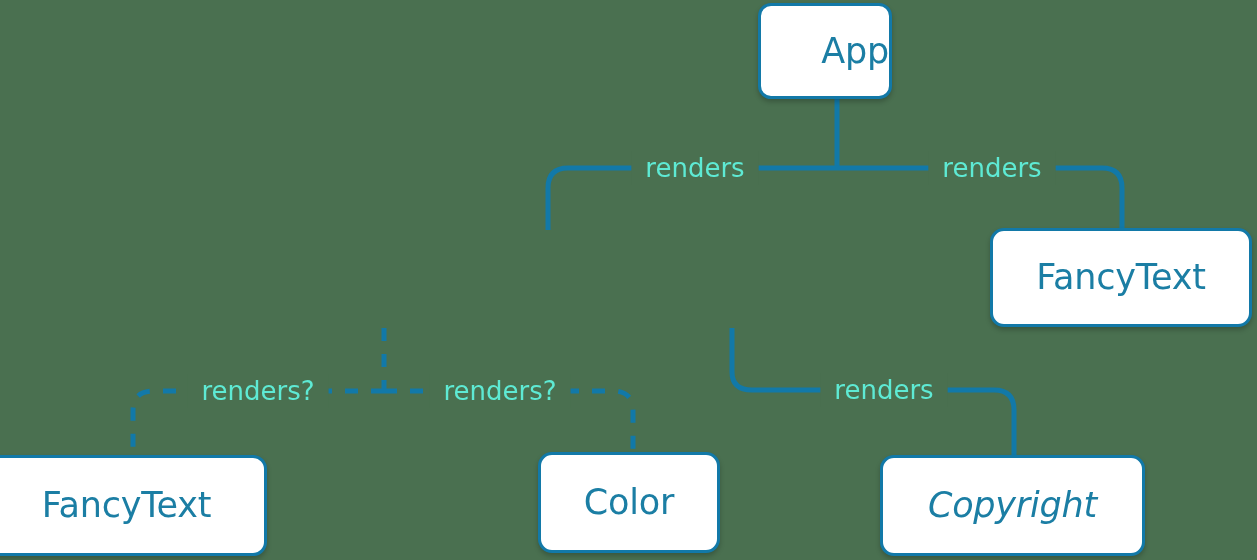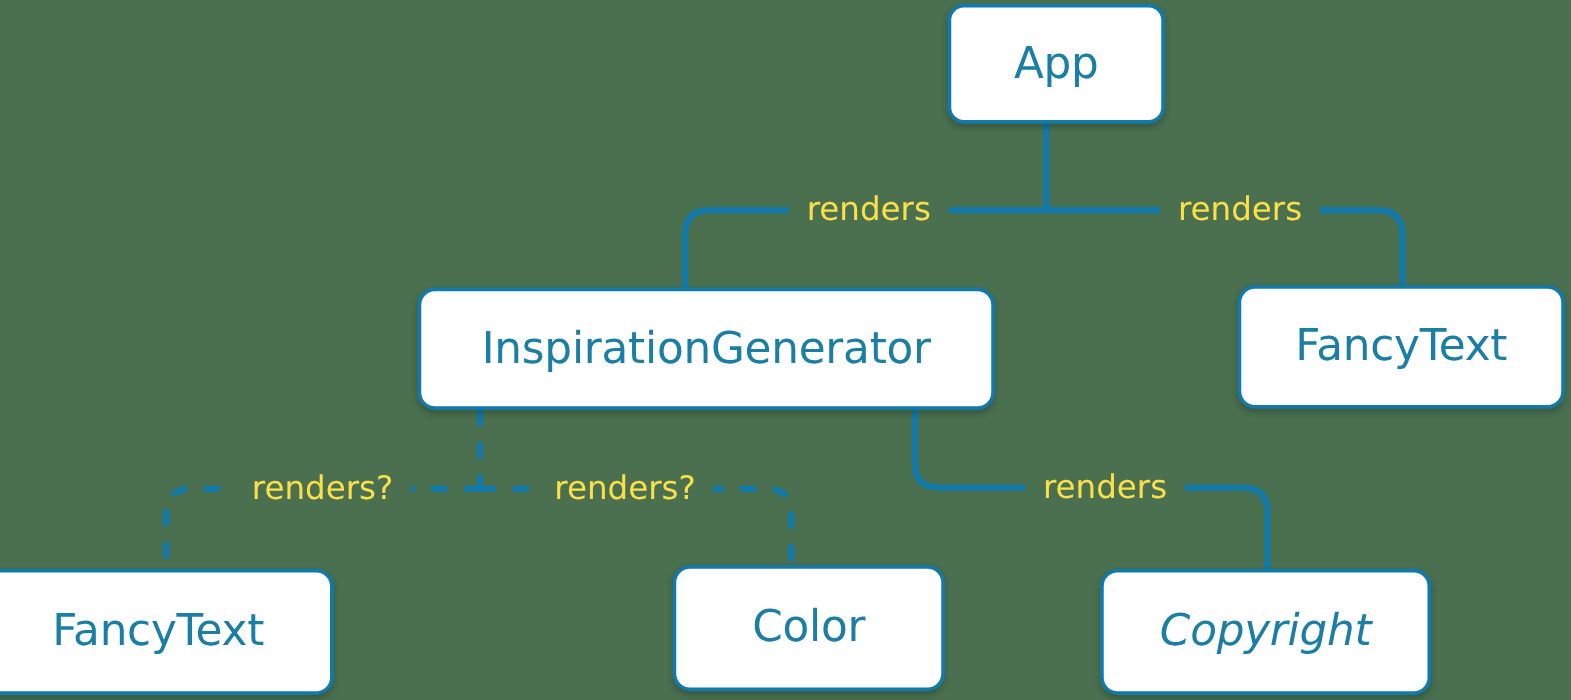--- a/index.html
+++ b/index.html
@@ -36,30 +36,30 @@
     box-shadow: 0 3px 5px rgba(0,0,0,0.22);
   }
   .node-label {
     color: #1b7ea4;
     font-size: 35px;
     font-weight: 400;
     letter-spacing: -0.2px;
     line-height: 1;
     white-space: nowrap;
   }
-  .node-app        { left: 758px;  top: 3px;   width: 174px; height: 96px;  border-radius: 13px; }
+  .node-app        { left: 758px;  top: 3px;   width: 134px; height: 96px;  border-radius: 13px; justify-content: flex-end; }
   .node-inspgen    { left: 334px;  top: 230px; width: 462px; height: 98px; }
   .node-fancy-r    { left: 990px;  top: 228px; width: 262px; height: 99px; }
   .node-fancy-bl   { left: -14px;  top: 455px; width: 281px; height: 101px; }
-  .node-color      { left: 538px;  top: 452px; width: 218px; height: 101px; }
+  .node-color      { left: 538px;  top: 452px; width: 182px; height: 101px; }
   .node-copyright  { left: 880px;  top: 455px; width: 265px; height: 101px; font-style: italic; }
 
   .edge-label {
     position: absolute;
-    color: #fde047;
+    color: #5eead4;
     font-size: 26px;
     font-weight: 500;
     line-height: 1;
     white-space: nowrap;
     transform: translate(-50%, -50%);
   }
   .edge-line {
     fill: none;
     stroke: #1279a8;
     stroke-width: 5;
@@ -94,23 +94,20 @@
       <rect x="928.3359375" y="151" width="127.328125" height="34" fill="#4a7050"></rect>
       <rect x="187.4296875" y="374" width="141.140625" height="34" fill="#4a7050"></rect>
       <rect x="429.4296875" y="374" width="141.140625" height="34" fill="#4a7050"></rect>
       <rect x="820.3359375" y="373" width="127.328125" height="34" fill="#4a7050"></rect>
     </svg>
 
   <div class="node node-app">
     <span class="node-label">App</span>
   </div>
 
-  <div class="node node-inspgen">
-    <span class="node-label">InspirationGenerator</span>
-  </div>
 
   <div class="node node-fancy-r">
     <span class="node-label">FancyText</span>
   </div>
 
   <div class="node node-fancy-bl">
     <span class="node-label">FancyText</span>
   </div>
 
   <div class="node node-color">

